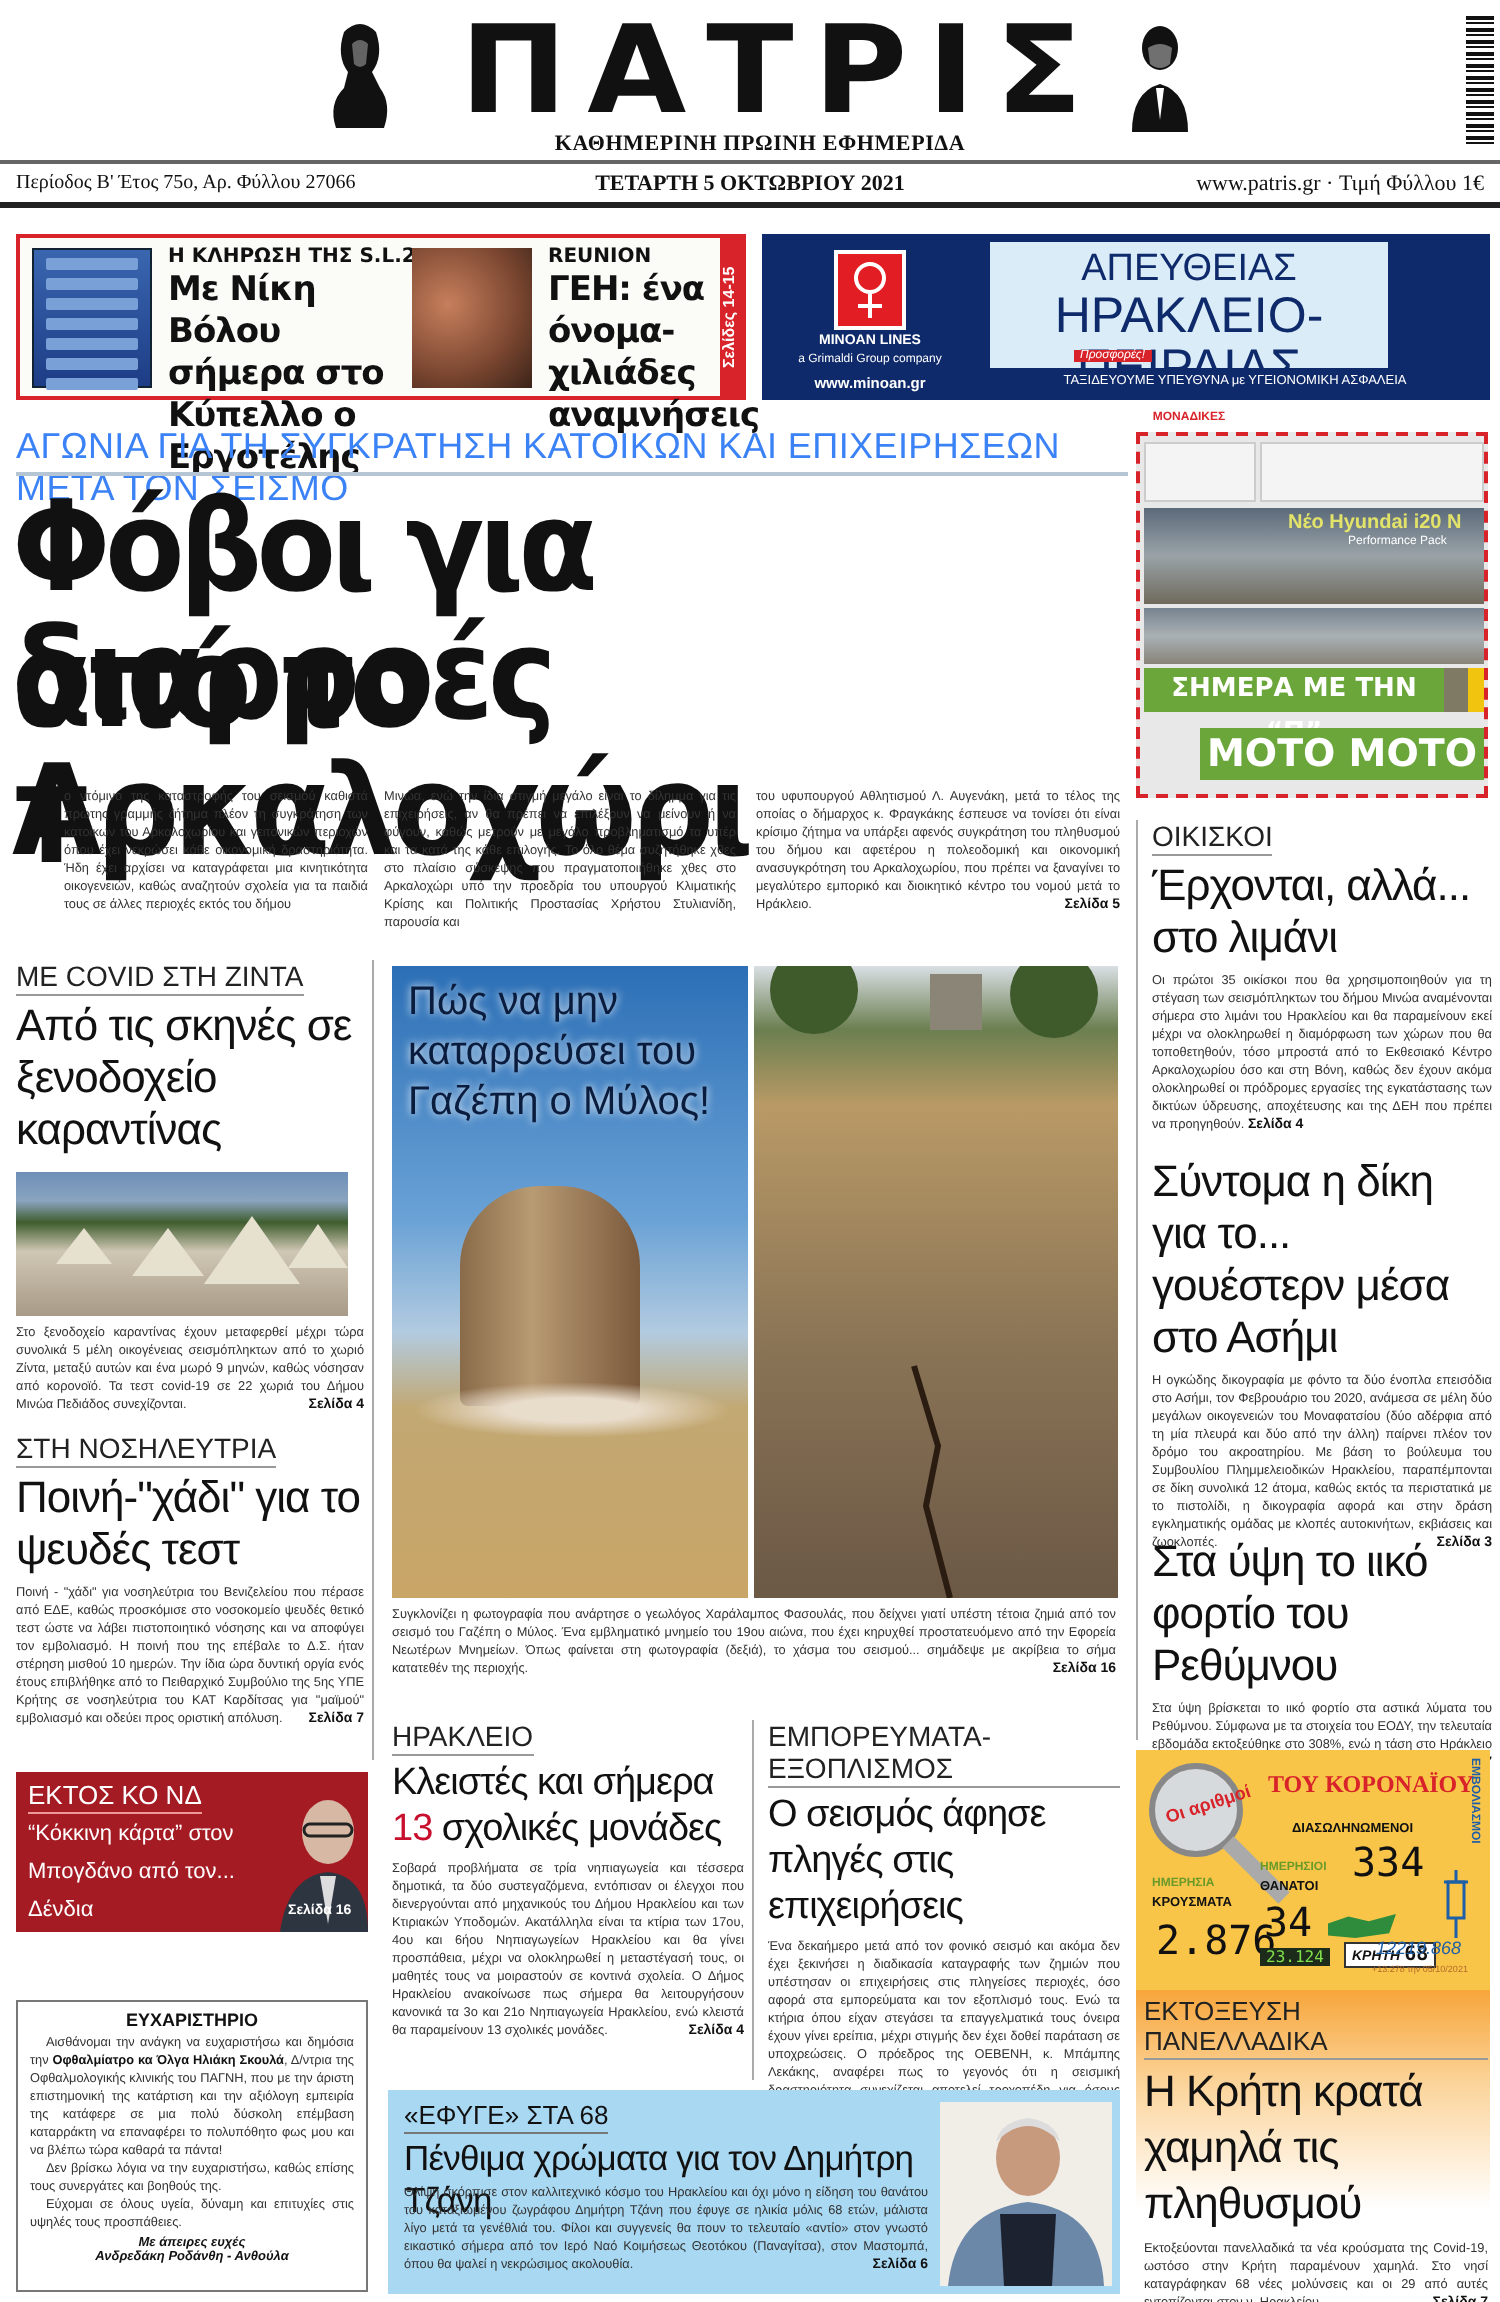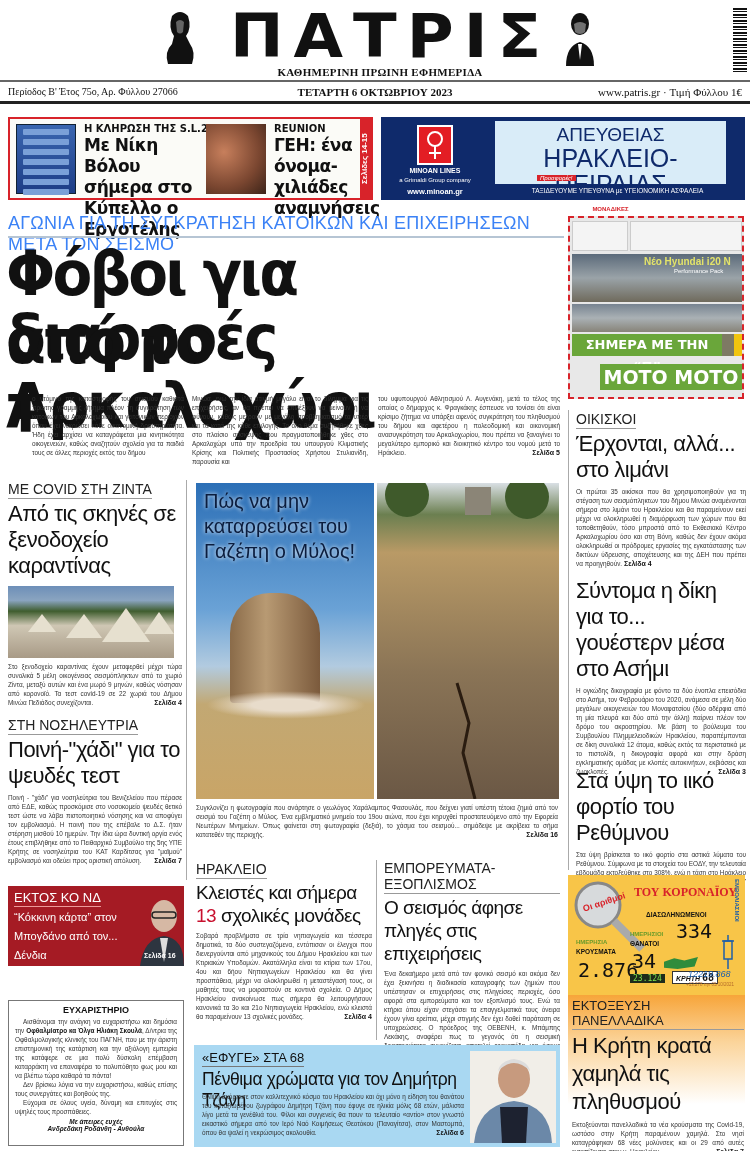--- a/index.html
+++ b/index.html
@@ -68,21 +68,21 @@
   <svg width="36" height="56" viewBox="0 0 36 56">
       <ellipse cx="18" cy="14" rx="9" ry="11" fill="#111"></ellipse>
       <path d="M12 14 Q18 10 24 14 L23 22 Q18 26 13 22Z" fill="#fff" opacity="0.4"></path>
       <path d="M4 56 Q4 36 18 32 Q32 36 32 56Z" fill="#111"></path>
       <path d="M16 34 L18 50 L20 34Z" fill="#fff"></path>
     </svg>
 </div>
 <div class="abs barcode"></div>
 <div class="abs rule1"></div>
 <div class="abs dateline" style="left:8px">Περίοδος Β' Έτος 75ο, Αρ. Φύλλου 27066</div>
-<div class="abs dateline" style="left:270px;width:210px;text-align:center;font-weight:bold;font-size:11px">ΤΕΤΑΡΤΗ 6 ΟΚΤΩΒΡΙΟΥ 2023</div>
+<div class="abs dateline" style="left:270px;width:210px;text-align:center;font-weight:bold;font-size:11px">ΤΕΤΑΡΤΗ 5 ΟΚΤΩΒΡΙΟΥ 2021</div>
 <div class="abs dateline" style="right:8px;text-align:right;font-size:11px">www.patris.gr · Τιμή Φύλλου 1€</div>
 <div class="abs rule2"></div>
 
 <div class="abs sports-banner">
   <div class="abs sb-img" style="left:6px;top:5px;width:60px;height:70px">
     <div class="row"></div>
       <div class="row"></div>
       <div class="row"></div>
       <div class="row"></div>
       <div class="row"></div>
@@ -100,21 +100,21 @@
 <div class="abs minoan">
   <div class="abs m-logo" style="left:36px;top:8px;width:36px;height:40px">
     <svg width="32" height="36" viewBox="0 0 32 36">
         <circle cx="16" cy="12" r="7" fill="none" stroke="#fff" stroke-width="2"></circle>
         <path d="M16 19 L16 32 M10 26 L22 26" stroke="#fff" stroke-width="2"></path>
       </svg>
   </div>
   <div class="abs" style="left:10px;top:50px;width:88px;text-align:center;color:#fff;font-size:7px;font-weight:bold">MINOAN LINES</div>
   <div class="abs" style="left:4px;top:60px;width:100px;text-align:center;color:#fff;font-size:6px">a Grimaldi Group company</div>
   <div class="abs" style="left:4px;top:70px;width:100px;text-align:center;color:#fff;font-size:7.5px;font-weight:bold">www.minoan.gr</div>
-  <div class="abs minoan-right" style="left:114px;top:4px;width:231px;height:63px">
+  <div class="abs minoan-right" style="left:114px;top:4px;width:199px;height:63px">
     <div style="font-size:19px;line-height:20px;margin-top:4px">ΑΠΕΥΘΕΙΑΣ</div>
     <div style="font-size:25px;line-height:26px">ΗΡΑΚΛΕΙΟ-ΠΕΙΡΑΙΑΣ</div>
     <div style="display:inline-block;background:#fff;color:#d8232a;font-size:6px;font-weight:bold;padding:0 3px">ΜΟΝΑΔΙΚΕΣ</div>
   </div>
   <div class="abs" style="left:156px;top:58px;background:#d8232a;color:#fff;font-size:6px;font-style:italic;padding:0 3px">Προσφορές!</div>
   <div class="abs" style="left:114px;top:70px;width:245px;text-align:center;color:#fff;font-size:6.5px">ΤΑΞΙΔΕΥΟΥΜΕ ΥΠΕΥΘΥΝΑ με ΥΓΕΙΟΝΟΜΙΚΗ ΑΣΦΑΛΕΙΑ</div>
 </div>
 
 <div class="abs kicker-main">ΑΓΩΝΙΑ ΓΙΑ ΤΗ ΣΥΓΚΡΑΤΗΣΗ ΚΑΤΟΙΚΩΝ ΚΑΙ ΕΠΙΧΕΙΡΗΣΕΩΝ ΜΕΤΑ ΤΟΝ ΣΕΙΣΜΟ</div>
 <div class="abs kicker-rule"></div>

